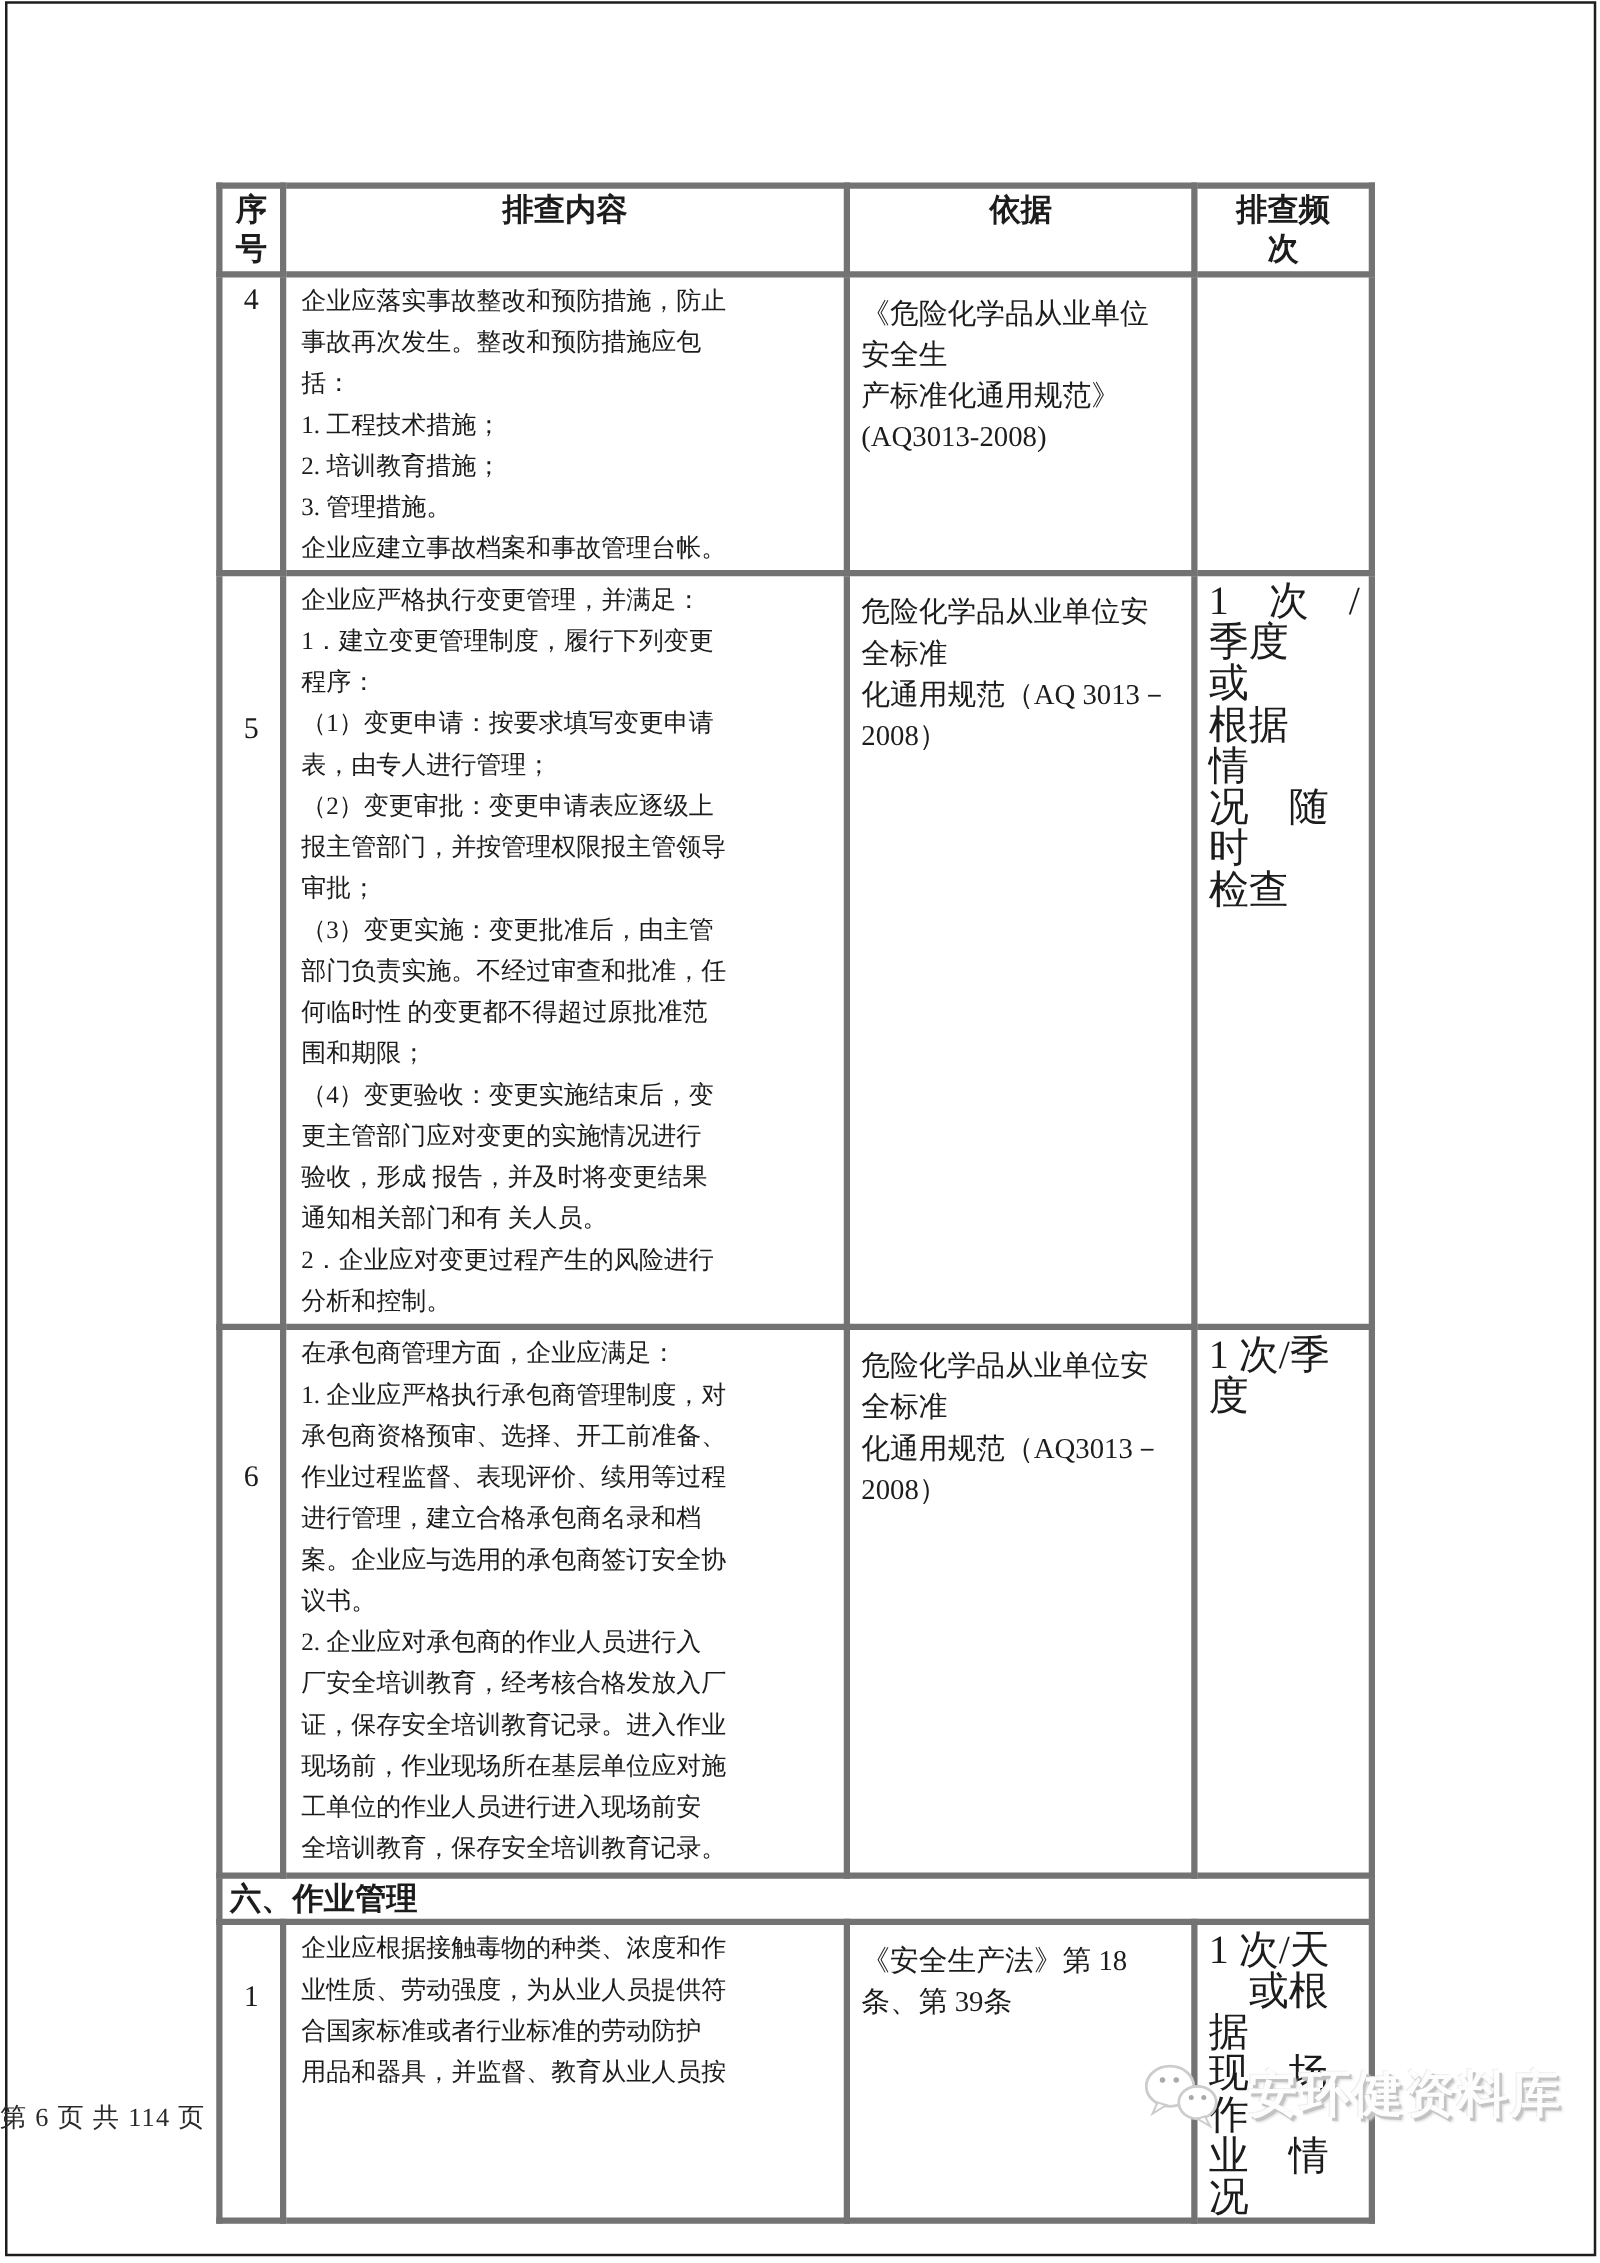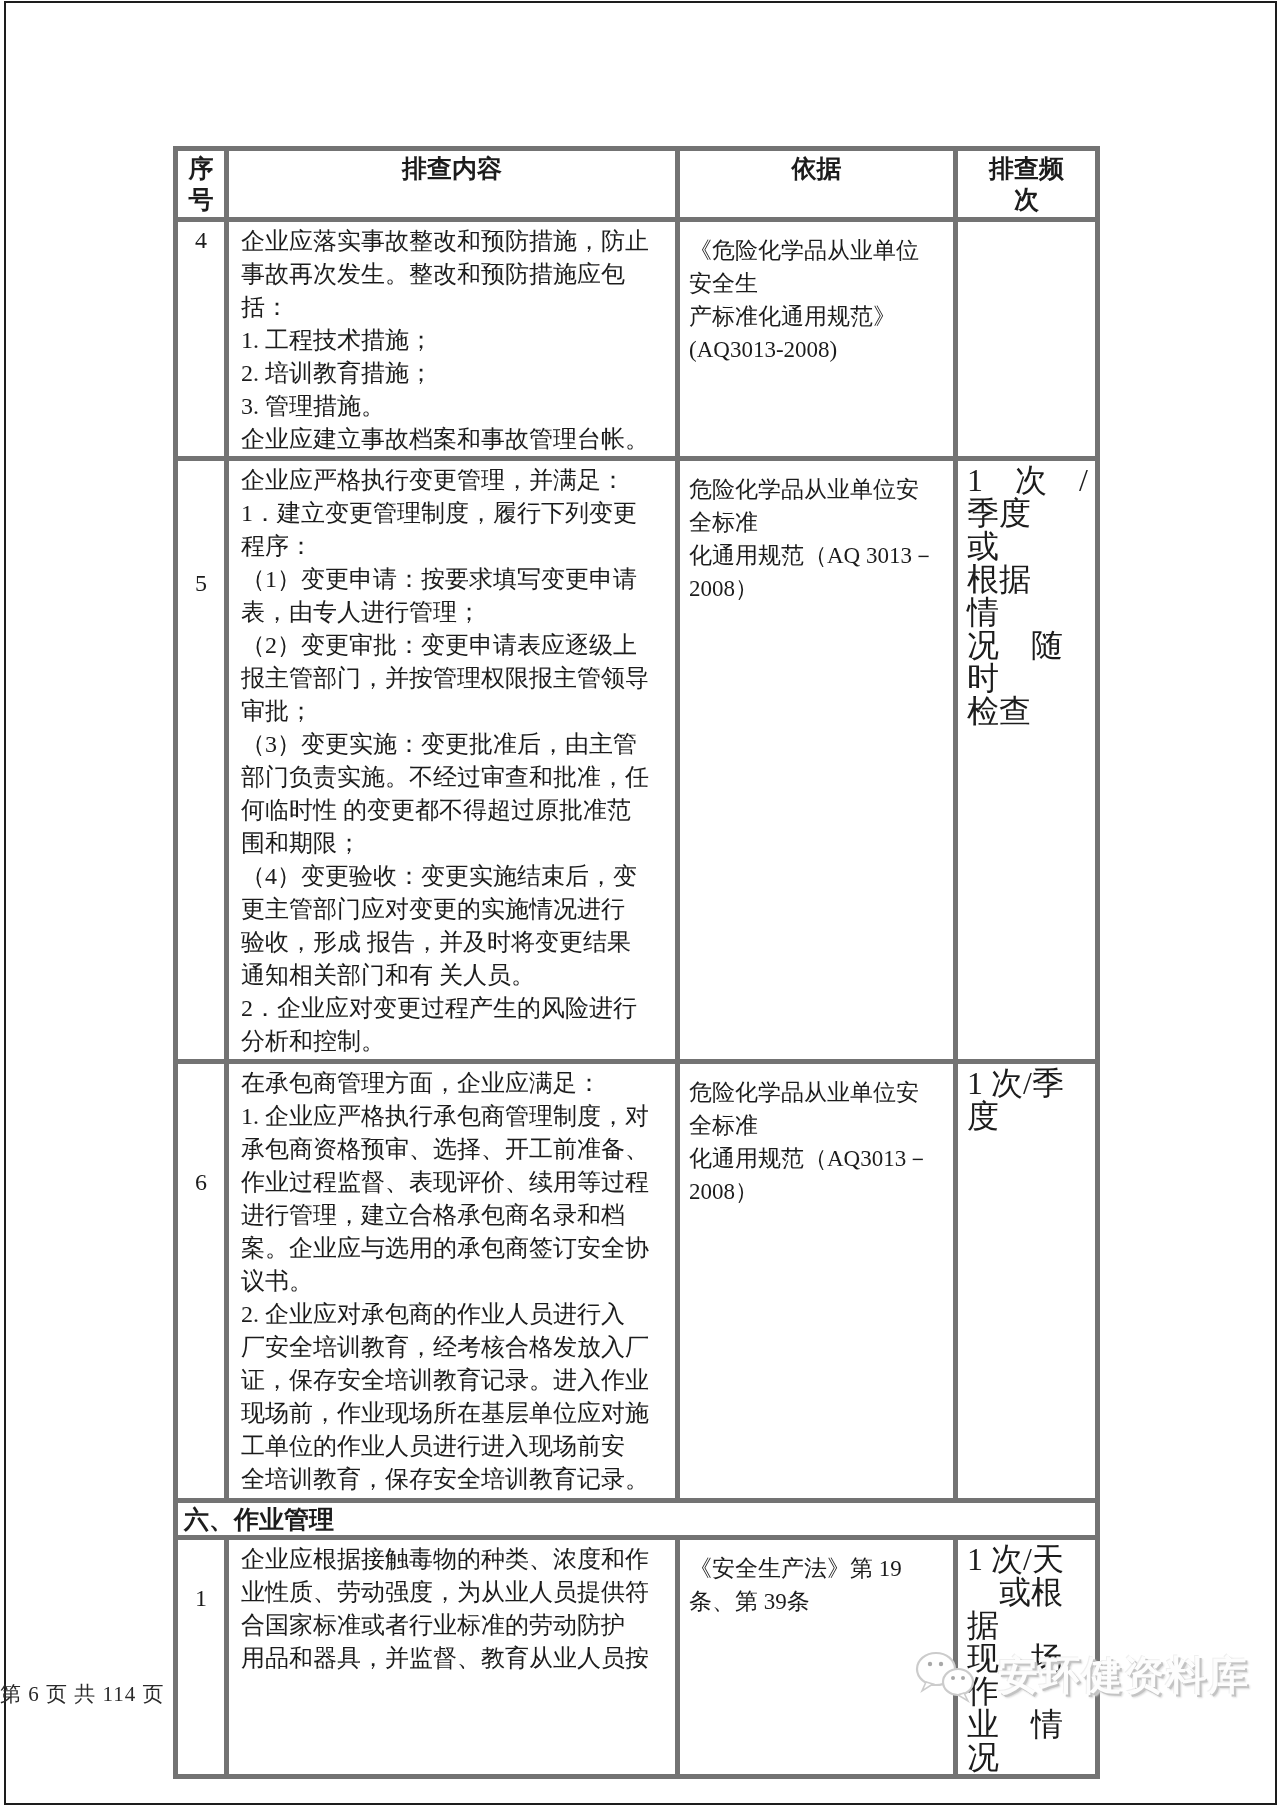--- a/index.html
+++ b/index.html
@@ -49,21 +49,21 @@
   td.num{
     font-size:24px;
     text-align:center;
     line-height:28px;
   }
   tr.row-4 td.num{padding-top:4px;}
   tr.row-5 td.num{padding-top:108px;}
   tr.row-6 td.num{padding-top:104px;}
   tr.row-1 td.num{padding-top:44px;}
   td.content{
-    font-size:24px;
+    font-size:20px;
     line-height:33px;
     padding:3px 6px 0 12px;
     text-align:left;
     margin-left:12px;
   }
   td.basis{
     font-size:23px;
     line-height:33px;
     padding:12px 4px 0 9px;
     text-align:left;
@@ -198,21 +198,21 @@
       </tr>
       <tr class="section-row">
         <td class="section" colspan="4">六、作业管理</td>
       </tr>
       <tr class="row-1">
         <td class="num">1</td>
         <td class="content">企业应根据接触毒物的种类、浓度和作
 业性质、劳动强度，为从业人员提供符
 合国家标准或者行业标准的劳动防护
 用品和器具，并监督、教育从业人员按</td>
-        <td class="basis">《安全生产法》第 19
+        <td class="basis">《安全生产法》第 18
 条、第 39条</td>
         <td class="freq">1 次/天
 　或根据
 现　场　作
 业　情　况</td>
       </tr>
     </tbody>
   </table>
 
   <div class="footer">第 6 页 共 114 页</div>

